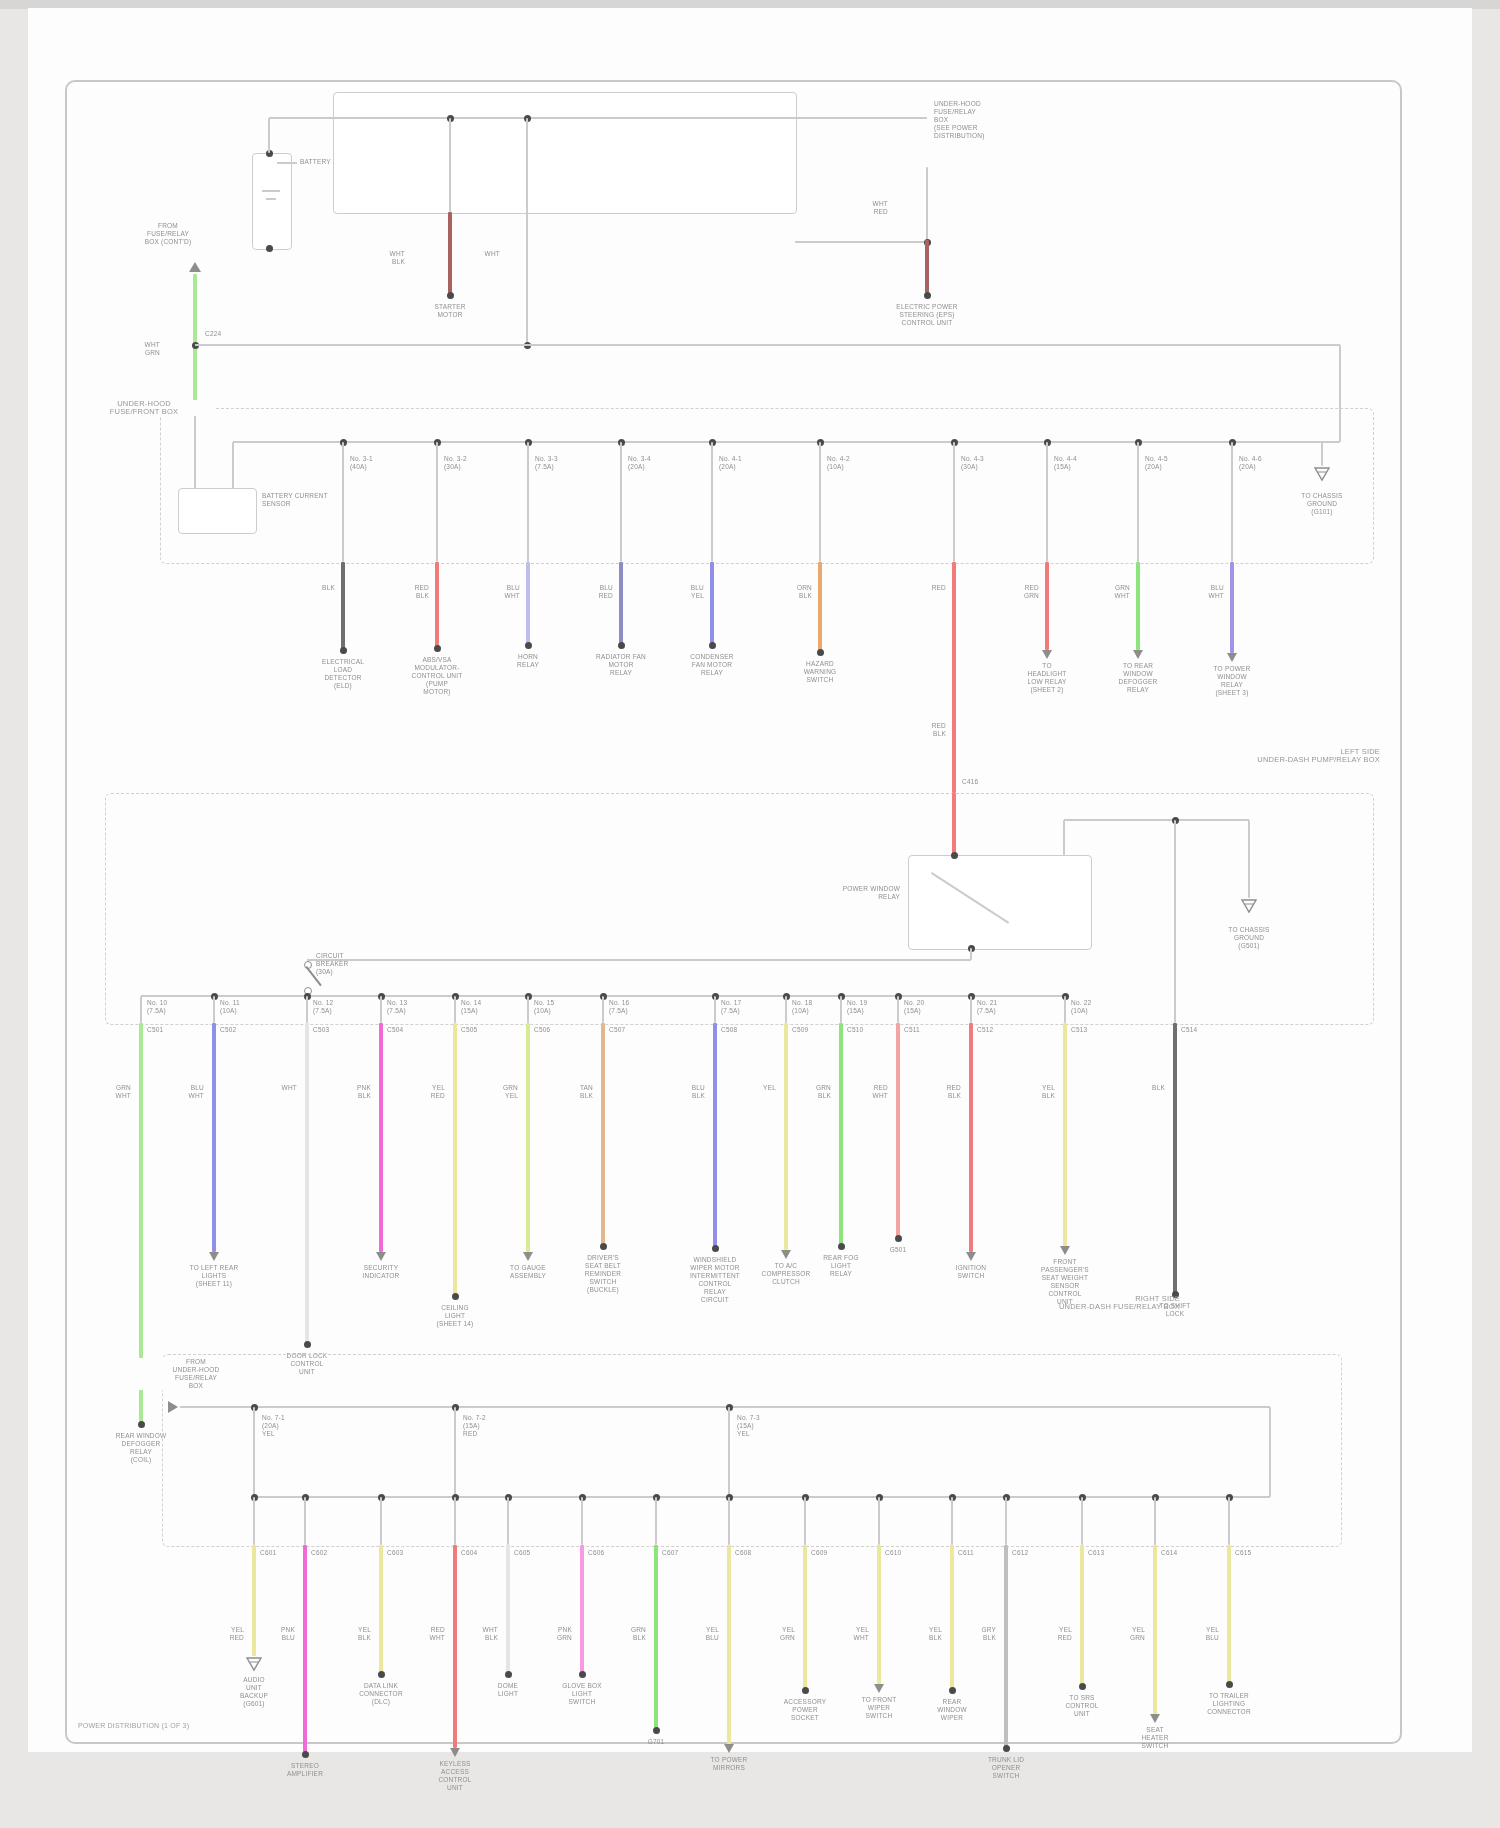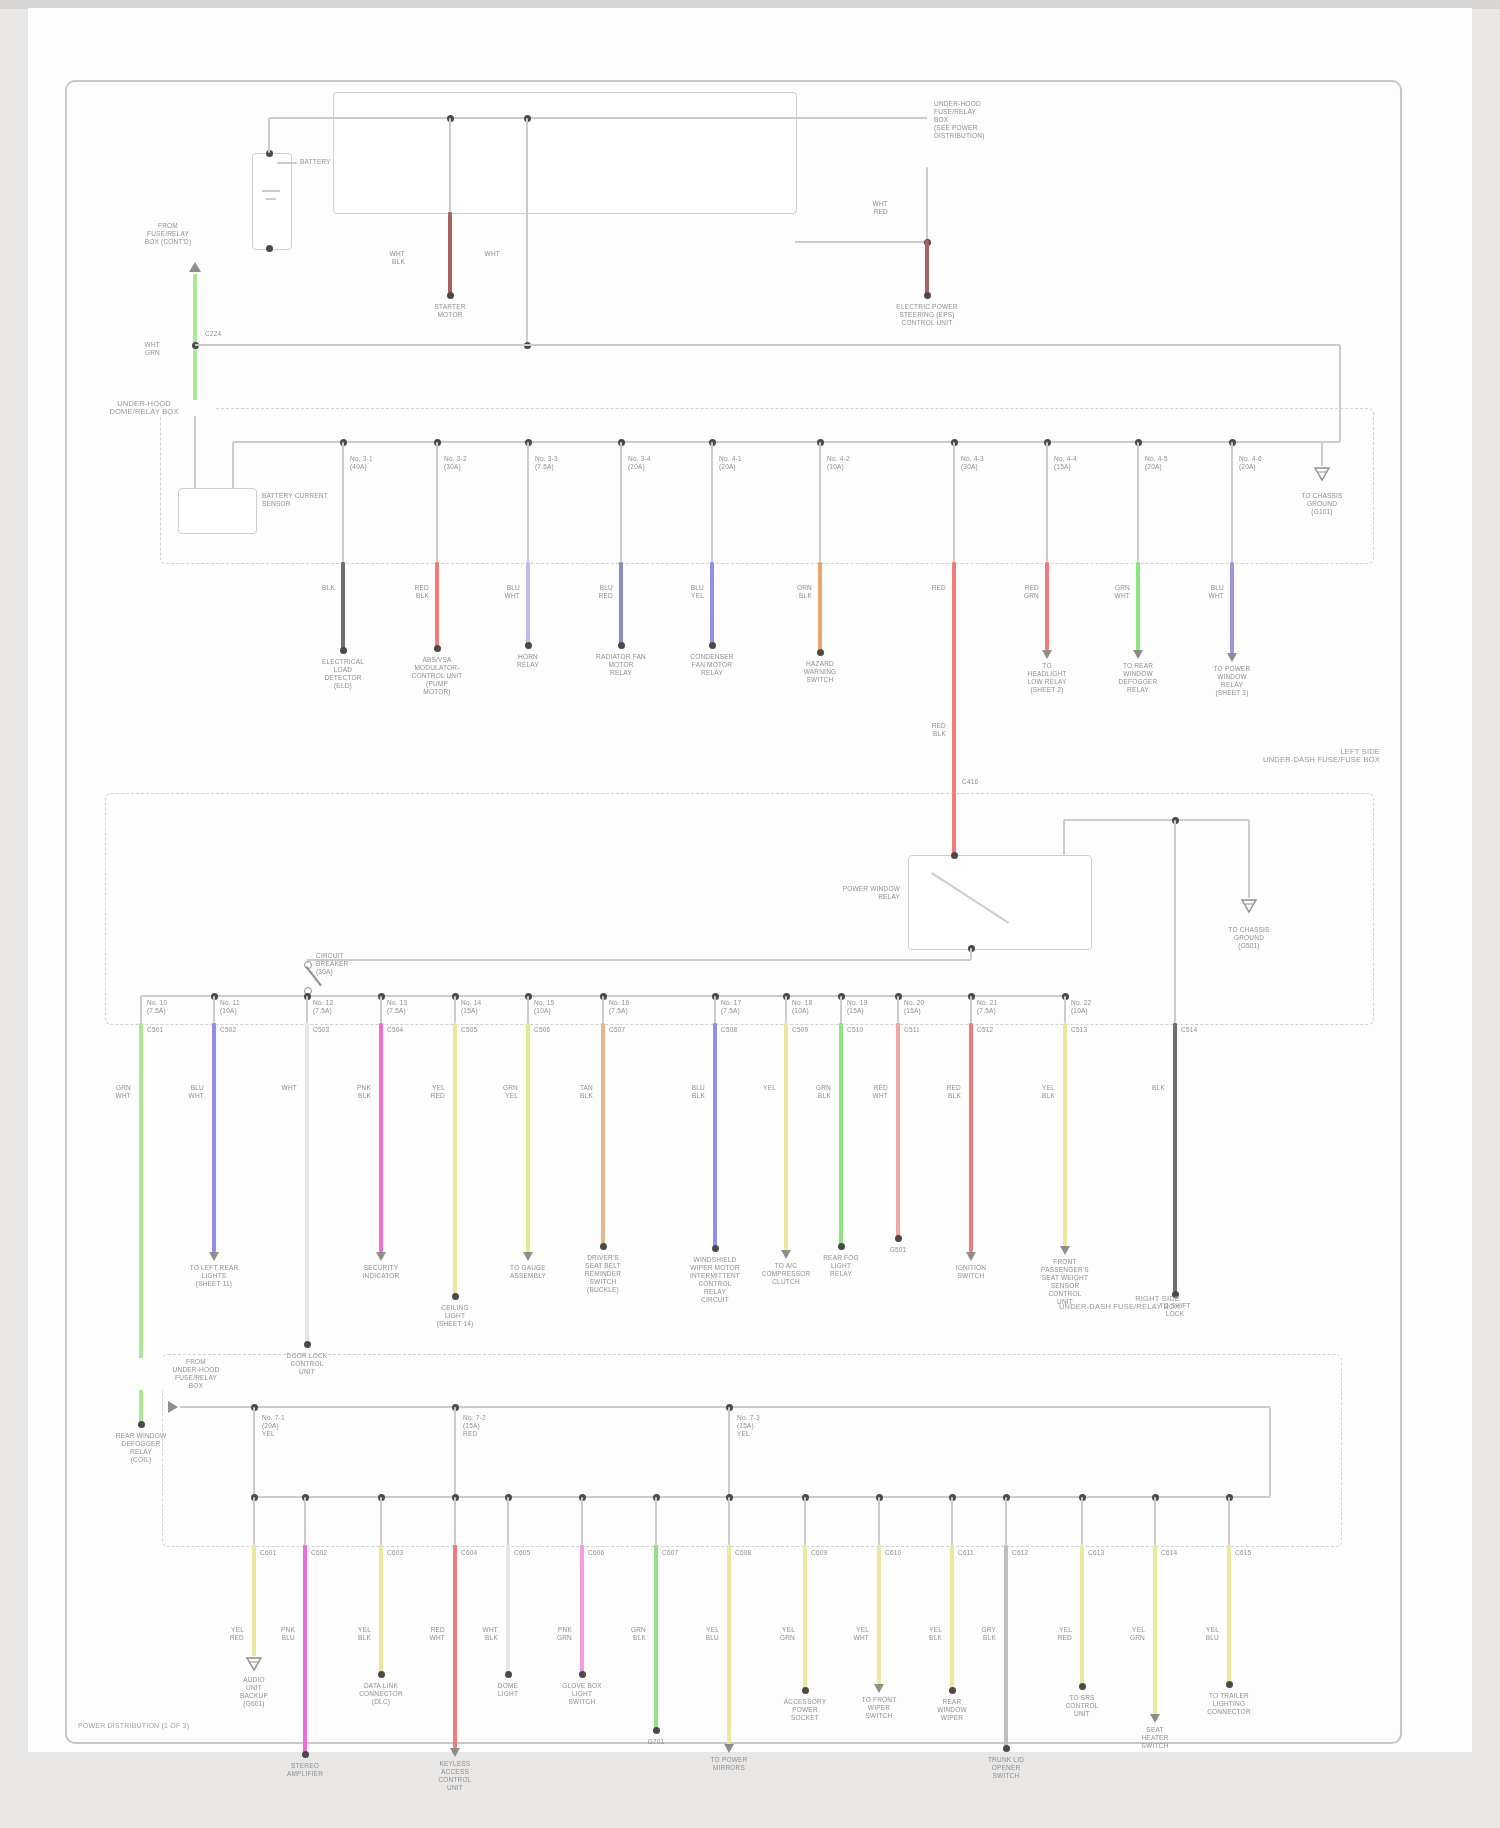--- a/index.html
+++ b/index.html
@@ -67,21 +67,21 @@
       <div class="abs" style="left: 194px; top: 408px; width: 2px; height: 82px; background: rgb(205, 203, 202); border-radius: 1px;"></div>
       <div class="abs" style="left: 191.5px; top: 341.5px; width: 7px; height: 7px; background: rgb(74, 74, 74); border-radius: 50%;"></div>
       <div class="abs" style="left: 523.5px; top: 341.5px; width: 7px; height: 7px; background: rgb(74, 74, 74); border-radius: 50%;"></div>
       <div class="abs" style="left: 195px; top: 344px; width: 1145px; height: 2px; background: rgb(205, 203, 202);"></div>
       <div class="abs" style="left: 1339px; top: 345px; width: 2px; height: 97px; background: rgb(205, 203, 202); border-radius: 1px;"></div>
       <div class="lbl" style="right: 1340px; text-align: right; top: 341px; background: rgb(253, 253, 253);">WHT
 GRN</div>
       <div class="lbl" style="left: 205px; text-align: left; top: 330px;">C224</div>
       <div class="dashbox" style="left: 160px; top: 408px; width: 1212px; height: 154px;"></div>
       <div class="lbl cap" style="left: 74px; width: 140px; text-align: center; top: 400px; background: rgb(253, 253, 253);">UNDER-HOOD
-DOME/RELAY BOX</div>
+FUSE/FRONT BOX</div>
       <div class="abs" style="left: 233px; top: 441px; width: 1107px; height: 2px; background: rgb(205, 203, 202);"></div>
       <div class="abs" style="left: 232px; top: 442px; width: 2px; height: 48px; background: rgb(205, 203, 202); border-radius: 1px;"></div>
       <div class="abs" style="left: 195px; top: 489px; width: 38px; height: 2px; background: rgb(205, 203, 202);"></div>
       <div class="solidbox" style="left: 178px; top: 488px; width: 77px; height: 44px;"></div>
       <div class="lbl" style="left: 262px; text-align: left; top: 492px;">BATTERY CURRENT
 SENSOR</div>
       <div class="abs" style="left: 1232px; top: 441px; width: 90px; height: 2px; background: rgb(205, 203, 202);"></div>
       <div class="abs" style="left: 1321px; top: 442px; width: 2px; height: 24px; background: rgb(205, 203, 202); border-radius: 1px;"></div>
       <svg width="18" height="16" style="position: absolute; left: 1313px; top: 466px;">
         <polygon points="2,2 16,2 9,14" fill="none" stroke="#8f8d8c" stroke-width="1.4"></polygon>
@@ -196,21 +196,21 @@
 WHT</div>
       <div class="abs" style="left: 1227px; top: 653px; width: 0px; height: 0px; border-left: 5px solid transparent; border-right: 5px solid transparent; border-top: 9px solid rgb(143, 141, 140); background: none;"></div>
       <div class="lbl" style="left: 1162px; width: 140px; text-align: center; top: 665px;">TO POWER
 WINDOW
 RELAY
 (SHEET 3)</div>
       <div class="lbl" style="right: 554px; text-align: right; top: 722px;">RED
 BLK</div>
       <div class="lbl" style="left: 962px; text-align: left; top: 778px;">C416</div>
       <div class="lbl cap" style="right: 120px; text-align: right; top: 748px;">LEFT SIDE
-UNDER-DASH FUSE/FUSE BOX</div>
+UNDER-DASH PUMP/RELAY BOX</div>
       <div class="dashbox" style="left: 105px; top: 793px; width: 1267px; height: 230px;"></div>
       <div class="abs" style="left: 952px; top: 793px; width: 4px; height: 62px; background: rgb(239, 123, 123); border-radius: 1px;"></div>
       <div class="solidbox" style="left: 908px; top: 855px; width: 182px; height: 93px;"></div>
       <div class="abs" style="left: 932px; top: 872px; width: 92px; height: 1.8px; background: rgb(205, 203, 202); transform: rotate(33deg); transform-origin: 0px 0px;"></div>
       <div class="abs" style="left: 950.5px; top: 851.5px; width: 7px; height: 7px; background: rgb(74, 74, 74); border-radius: 50%;"></div>
       <div class="abs" style="left: 967.5px; top: 944.5px; width: 7px; height: 7px; background: rgb(74, 74, 74); border-radius: 50%;"></div>
       <div class="lbl" style="right: 600px; text-align: right; top: 885px;">POWER WINDOW
 RELAY</div>
       <div class="abs" style="left: 1063px; top: 820px; width: 2px; height: 35px; background: rgb(205, 203, 202); border-radius: 1px;"></div>
       <div class="abs" style="left: 1064px; top: 819px; width: 185px; height: 2px; background: rgb(205, 203, 202);"></div>

